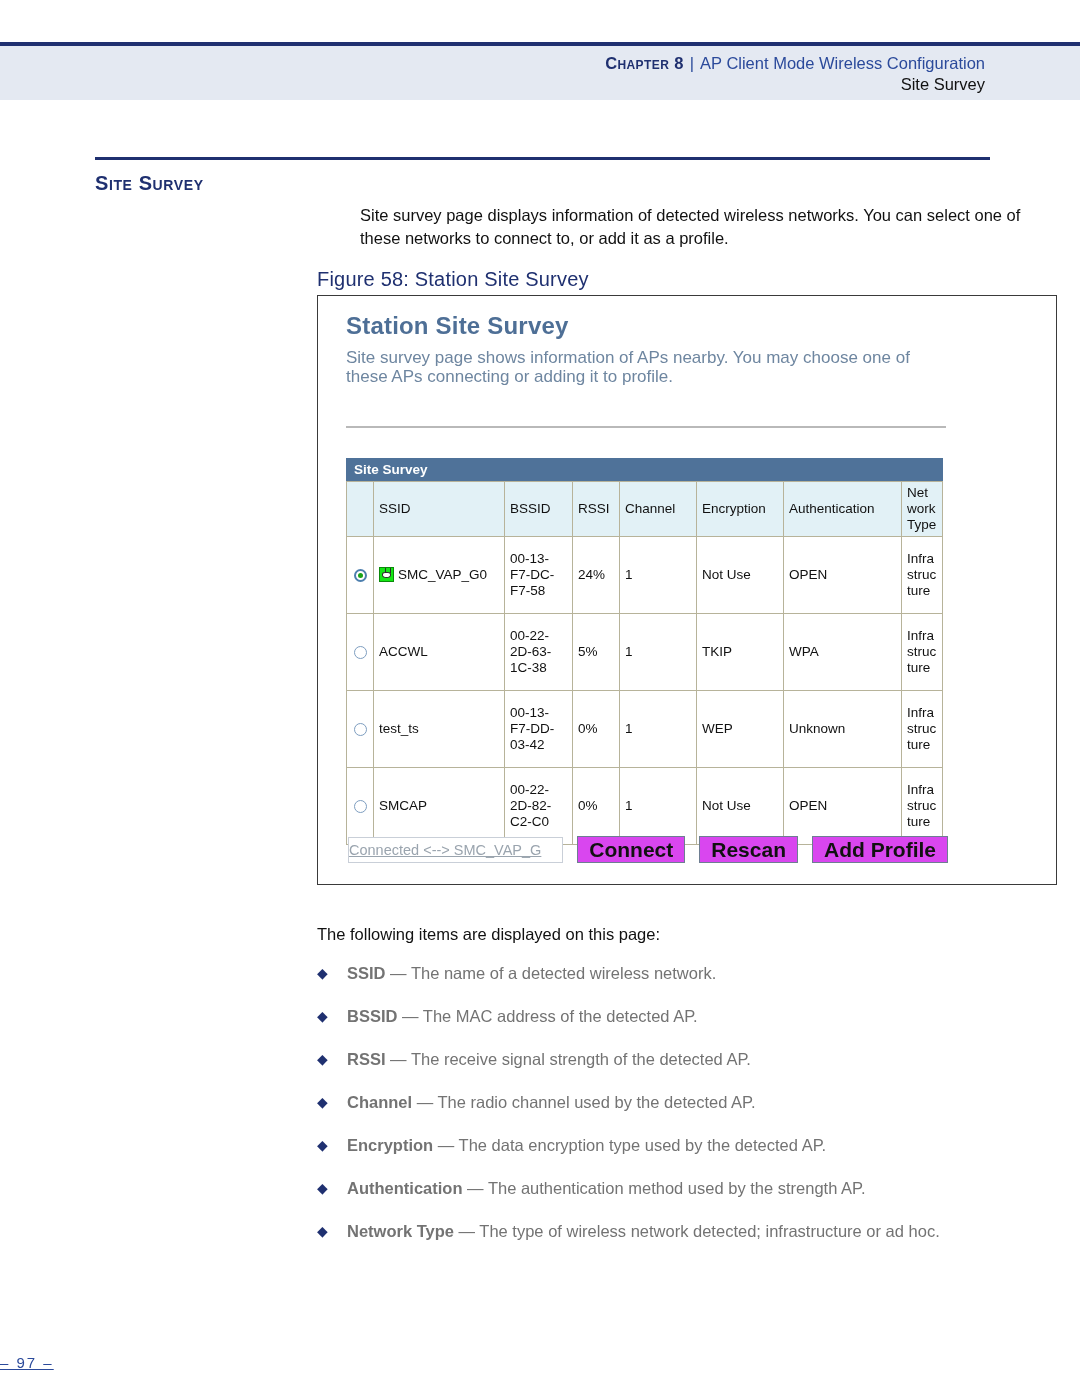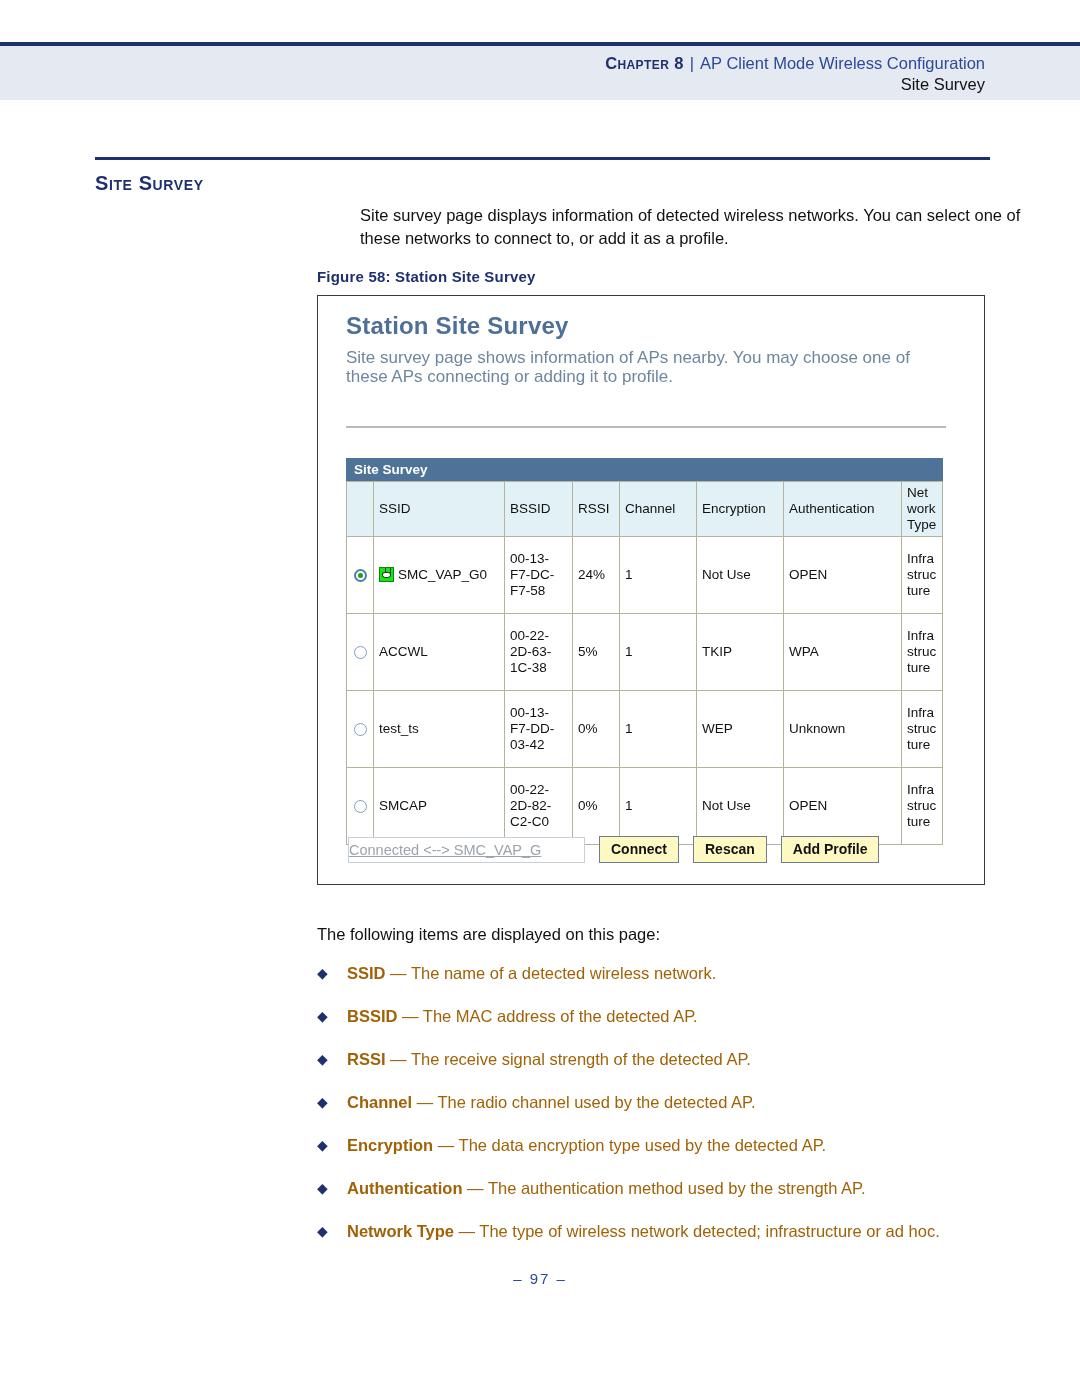--- a/index.html
+++ b/index.html
@@ -80,31 +80,31 @@
   }
   #intro-paragraph {
     top: 204px;
     font-size: 16.5px;
     line-height: 22.5px;
     color: #111;
     margin-left: 43px;
   }
   #figure-caption {
     top: 268px;
-    font-size: 15px;
-    font-weight: bold;
+    font-size: 20px;
+    font-weight: normal;
     color: #1f3070;
     letter-spacing: .2px;
   }
 
   
   #figure-box {
     position: absolute;
     left: 317px; top: 295px;
-    width: 668px; height: 590px;
+    width: 740px; height: 590px;
     border: 1.5px solid #3a3a3a;
     background: #ffffff;
     box-sizing: border-box;
     overflow: hidden;
   }
   #app-title {
     position: absolute;
     left: 28px; top: 16px;
     font-size: 24px;
     font-weight: bold;
@@ -249,23 +249,23 @@
     line-height: 24px;
     padding: 0 0;
     box-sizing: border-box;
     white-space: nowrap;
     overflow: hidden;
     text-decoration: underline;
   }
   .btn {
     height: 27px;
     border: 1px solid #6e7e92;
-    background: #fef9c3;
+    background: #d946ef;
     font-family: "Liberation Sans", sans-serif;
-    font-size: 14px;
+    font-size: 21px;
     font-weight: bold;
     color: #111;
     padding: 0 11px;
     box-sizing: border-box;
     line-height: 25px;
     white-space: nowrap;
     cursor: pointer;
   }
 
   
@@ -288,33 +288,33 @@
   .item-bullet {
     flex: 0 0 auto;
     width: 30px;
     color: #1f3070;
     font-size: 14px;
     line-height: 23px;
   }
   .item-text {
     font-size: 16.5px;
     line-height: 23px;
-    color: #a16207;
+    color: #737373;
   }
   .item-text b { font-weight: bold; }
 
   
   #page-number {
     position: absolute;
-    left: 0; top: 1270px;
+    left: 0; top: 1354px;
     width: 1080px;
-    text-align: center;
     font-size: 15px;
     color: #2b4a9b;
     letter-spacing: 2px;
+    text-decoration: underline;
   }
 </style>
 </head>
 <body>
 
 <div id="page-header-rule"></div>
 <div id="page-header-band">
   <div class="hdr-line1">
     <span class="chapter-word">Chapter 8</span><span class="bar">|</span><span>AP Client Mode Wireless Configuration</span>
   </div>

